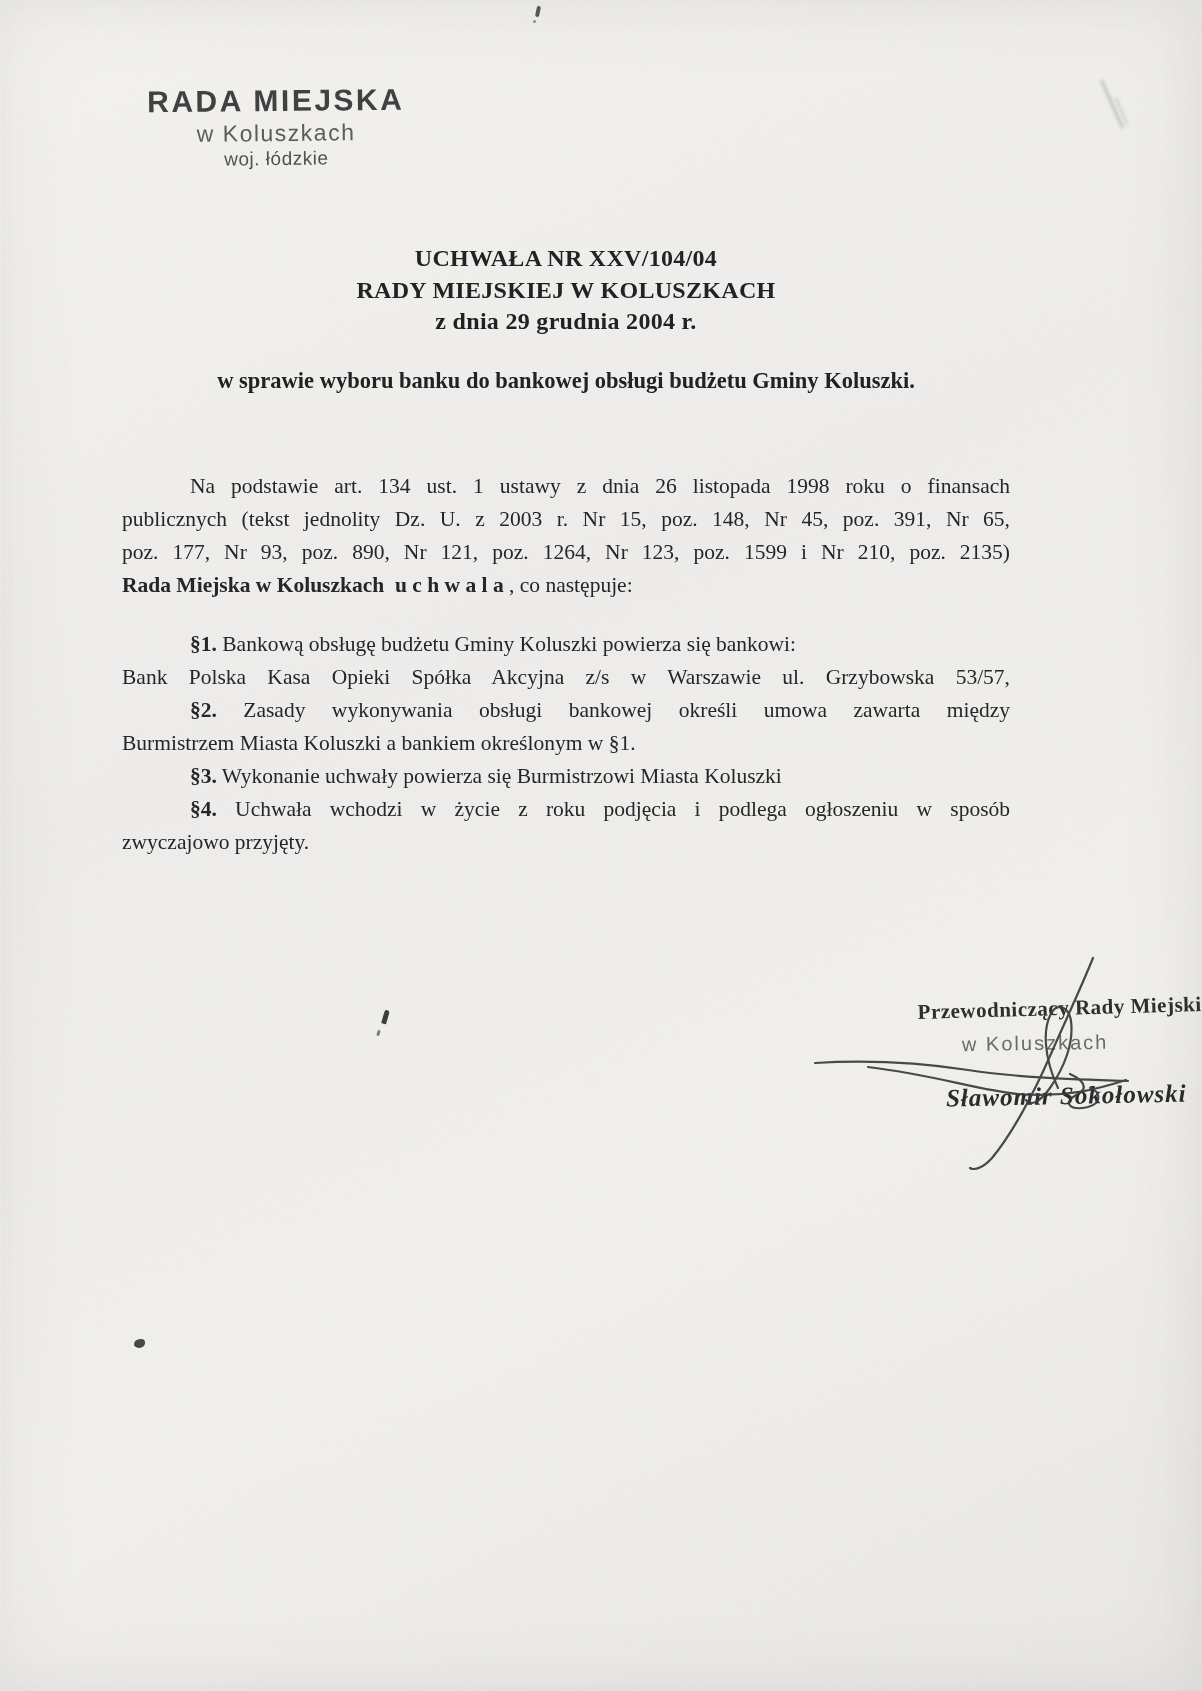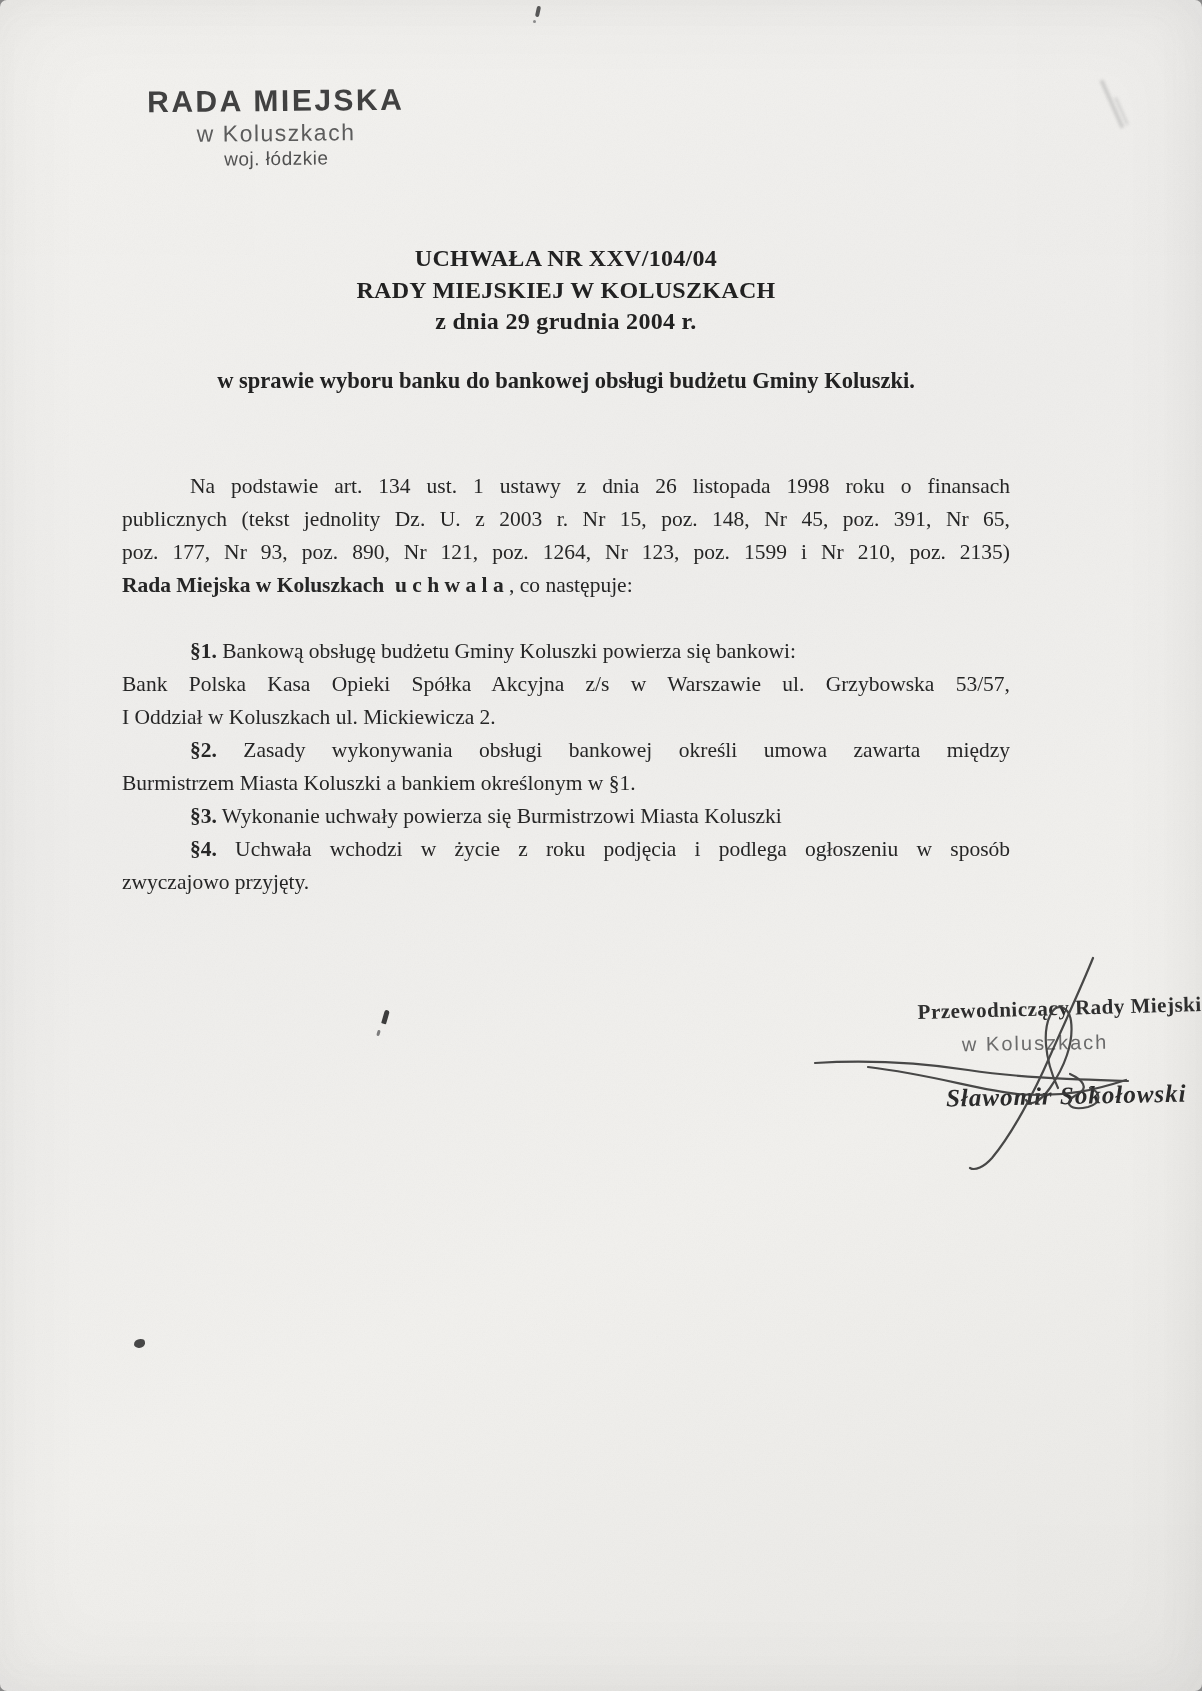--- a/index.html
+++ b/index.html
@@ -4,21 +4,20 @@
 <style>
   html,body{margin:0;padding:0;background:#888;}
   .page{
     position:relative;
     width:1202px;height:1691px;
     background:linear-gradient(155deg,#f3f2ef 0%,#eeedeb 38%,#f1f0ed 68%,#e9e8e5 100%);
     overflow:hidden;
     font-family:"Liberation Serif",serif;
     color:#242424;
     box-shadow:inset 0 0 90px rgba(90,90,90,.07), inset -12px 0 40px rgba(90,90,90,.04);
-    border-radius:7px;
   }
   .noise{position:absolute;left:0;top:0;pointer-events:none;}
 
   
   .header-stamp{
     position:absolute;left:126px;top:84px;width:300px;text-align:center;
     transform:rotate(-.6deg);
     font-family:"Liberation Sans",sans-serif;
   }
   .stamp-org{font-size:30px;font-weight:bold;letter-spacing:2.5px;color:#414141;}
@@ -29,21 +28,21 @@
   .content{position:absolute;left:122px;top:0;width:888px;height:100%;}
   .title-block{
     position:absolute;top:243px;width:100%;text-align:center;
     font-weight:bold;font-size:24px;line-height:31.5px;letter-spacing:.3px;color:#222;
   }
   .subject{
     position:absolute;top:368px;width:100%;text-align:center;
     font-weight:bold;font-size:22.5px;color:#222;
   }
   .body-text{position:absolute;top:470px;width:100%;font-size:21.5px;line-height:33px;color:#262626;}
-  .sections{margin-top:33px;}
+  .sections{margin-top:26px;}
   .tline{min-height:33px;}
   .just{text-align:justify;text-align-last:justify;}
   .ind{text-indent:68px;}
   .b{font-weight:bold;}
 
   
   .sig-role1{
     position:absolute;left:918px;top:1000px;white-space:nowrap;
     font-size:21px;font-weight:bold;letter-spacing:.5px;color:#2e2e2e;
     transform:rotate(-1.6deg);transform-origin:left bottom;
@@ -110,21 +109,20 @@
     <div class="body-text">
       <div class="preamble">
           <div class="tline just ind"><span>Na podstawie art. 134 ust. 1 ustawy z dnia 26 listopada 1998 roku o finansach</span></div>
           <div class="tline just"><span>publicznych (tekst jednolity Dz. U. z 2003 r. Nr 15, poz. 148, Nr 45, poz. 391, Nr 65,</span></div>
           <div class="tline just"><span>poz. 177, Nr 93, poz. 890, Nr 121, poz. 1264, Nr 123, poz. 1599 i Nr 210, poz. 2135)</span></div>
           <div class="tline"><span class="b">Rada Miejska w Koluszkach</span><span>&nbsp; </span><span class="b">u c h w a l a</span><span> , co następuje:</span></div>
         </div>
       <div class="sections">
           <div class="tline ind"><span class="b">§1.</span><span> Bankową obsługę budżetu Gminy Koluszki powierza się bankowi:</span></div>
           <div class="tline just"><span>Bank Polska Kasa Opieki Spółka Akcyjna z/s w Warszawie ul. Grzybowska 53/57,</span></div>
-          <div class="tline"><span>I Oddział w Koluszkach ul. Mickiewicza 2.</span></div>
           <div class="tline just ind"><span class="b">§2.</span><span> Zasady wykonywania obsługi bankowej określi umowa zawarta między</span></div>
           <div class="tline"><span>Burmistrzem Miasta Koluszki a bankiem określonym w §1.</span></div>
           <div class="tline ind"><span class="b">§3.</span><span> Wykonanie uchwały powierza się Burmistrzowi Miasta Koluszki</span></div>
           <div class="tline just ind"><span class="b">§4.</span><span> Uchwała wchodzi w życie z roku podjęcia i podlega ogłoszeniu w sposób</span></div>
           <div class="tline"><span>zwyczajowo przyjęty.</span></div>
         </div>
     </div>
 
   </div>
 

